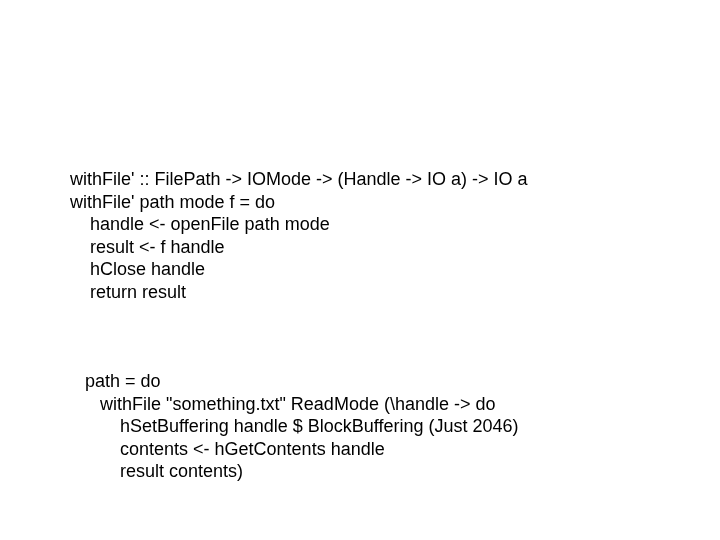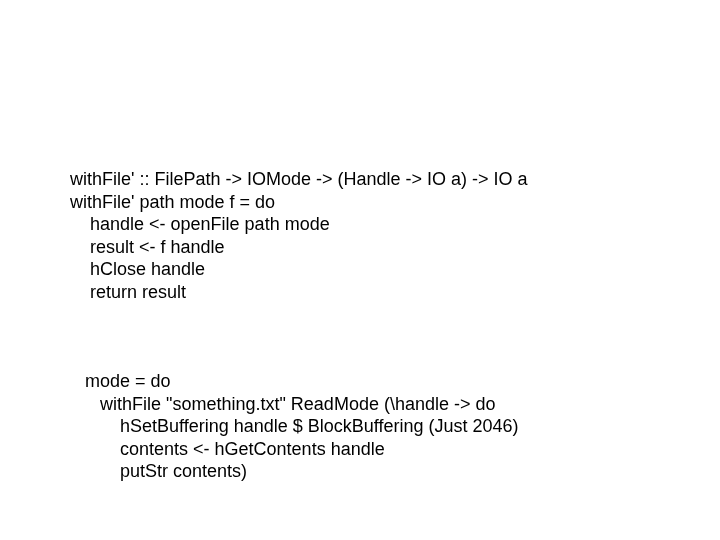--- a/index.html
+++ b/index.html
@@ -36,19 +36,19 @@
 
 <div class="page">
 
   <div class="block1"><span>withFile' :: FilePath -&gt; IOMode -&gt; (Handle -&gt; IO a) -&gt; IO a</span>
 <span>withFile' path mode f = do</span>
 <span>    handle &lt;- openFile path mode</span>
 <span>    result &lt;- f handle</span>
 <span>    hClose handle</span>
 <span>    return result</span></div>
 
-  <div class="block2"><span> mode = do</span>
+  <div class="block2"><span> path = do</span>
 <span>    withFile "something.txt" ReadMode (\handle -&gt; do</span>
 <span>        hSetBuffering handle $ BlockBuffering (Just 2046)</span>
 <span>        contents &lt;- hGetContents handle</span>
-<span>        putStr contents)</span></div>
+<span>        result contents)</span></div>
 
 </div>
 
 </body></html>

